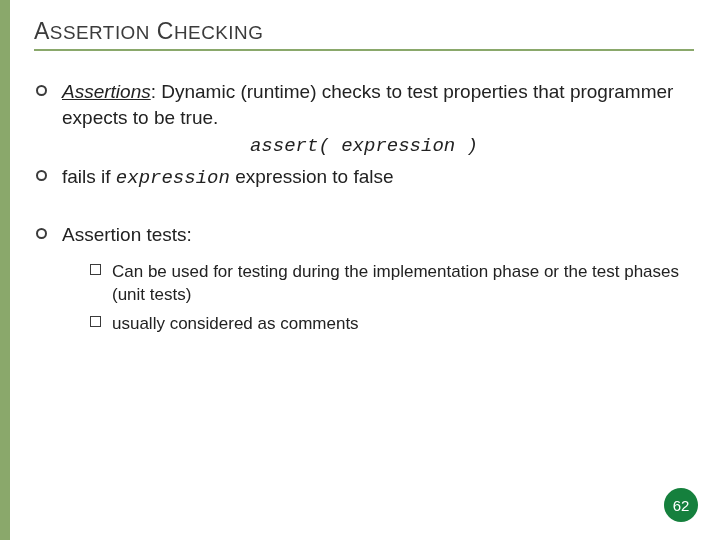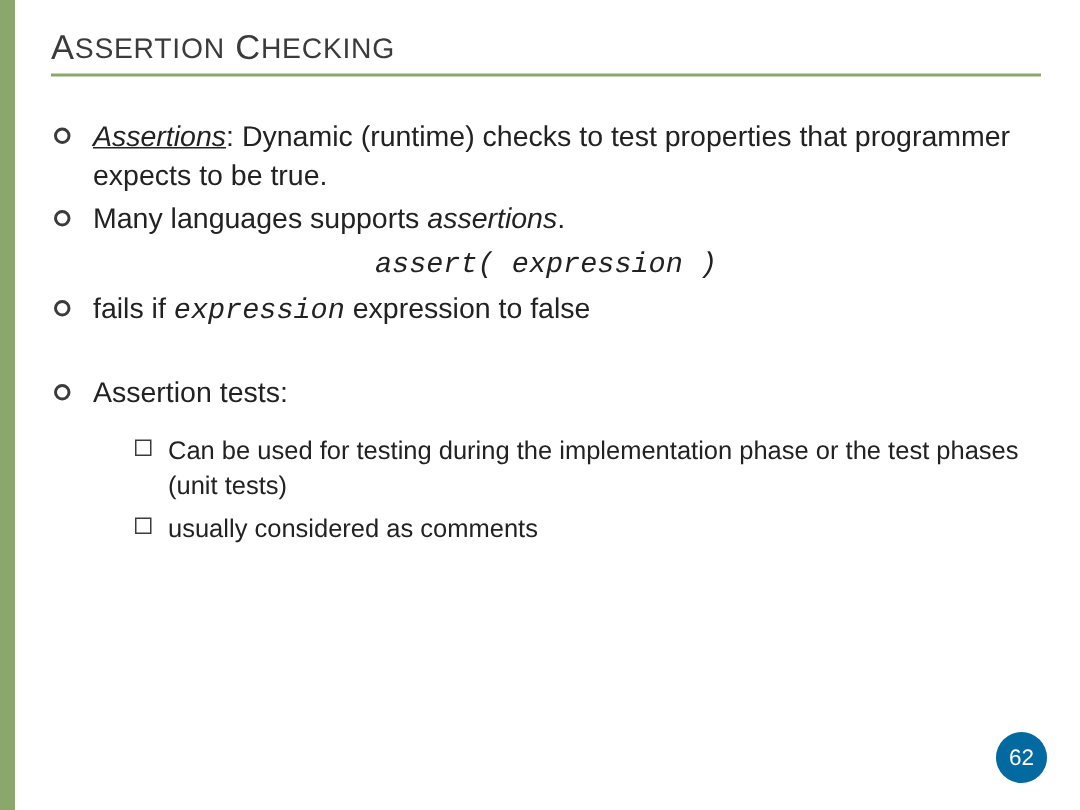--- a/index.html
+++ b/index.html
@@ -81,21 +81,21 @@
     left: 0; top: 3px;
     width: 11px; height: 11px;
     border: 1.6px solid #3b3b3b;
     background: #fff;
   }
   .page-badge {
     position: absolute;
     right: 22px; bottom: 18px;
     width: 34px; height: 34px;
     border-radius: 50%;
-    background: #0369a1;
+    background: #15803d;
     color: #fff;
     font-size: 15px;
     display: flex;
     align-items: center;
     justify-content: center;
   }
 </style>
 </head>
 <body>
 
@@ -110,26 +110,20 @@
 
   <ul class="body-list">
 
     <li>
       <span class="ring"></span>
       <span>
         <span class="ital uline">Assertions</span><span>: Dynamic (runtime) checks to test properties that programmer expects to be true.</span>
       </span>
     </li>
 
-    <li>
-      <span class="ring"></span>
-      <span>
-        <span>Many languages supports </span><span class="ital">assertions</span><span>.</span>
-      </span>
-    </li>
 
     <li class="code-line" style="padding-left:0;">
       <span>assert( expression )</span>
     </li>
 
     <li>
       <span class="ring"></span>
       <span>
         <span>fails if </span><span class="mono ital">expression</span><span> expression to false</span>
       </span>

